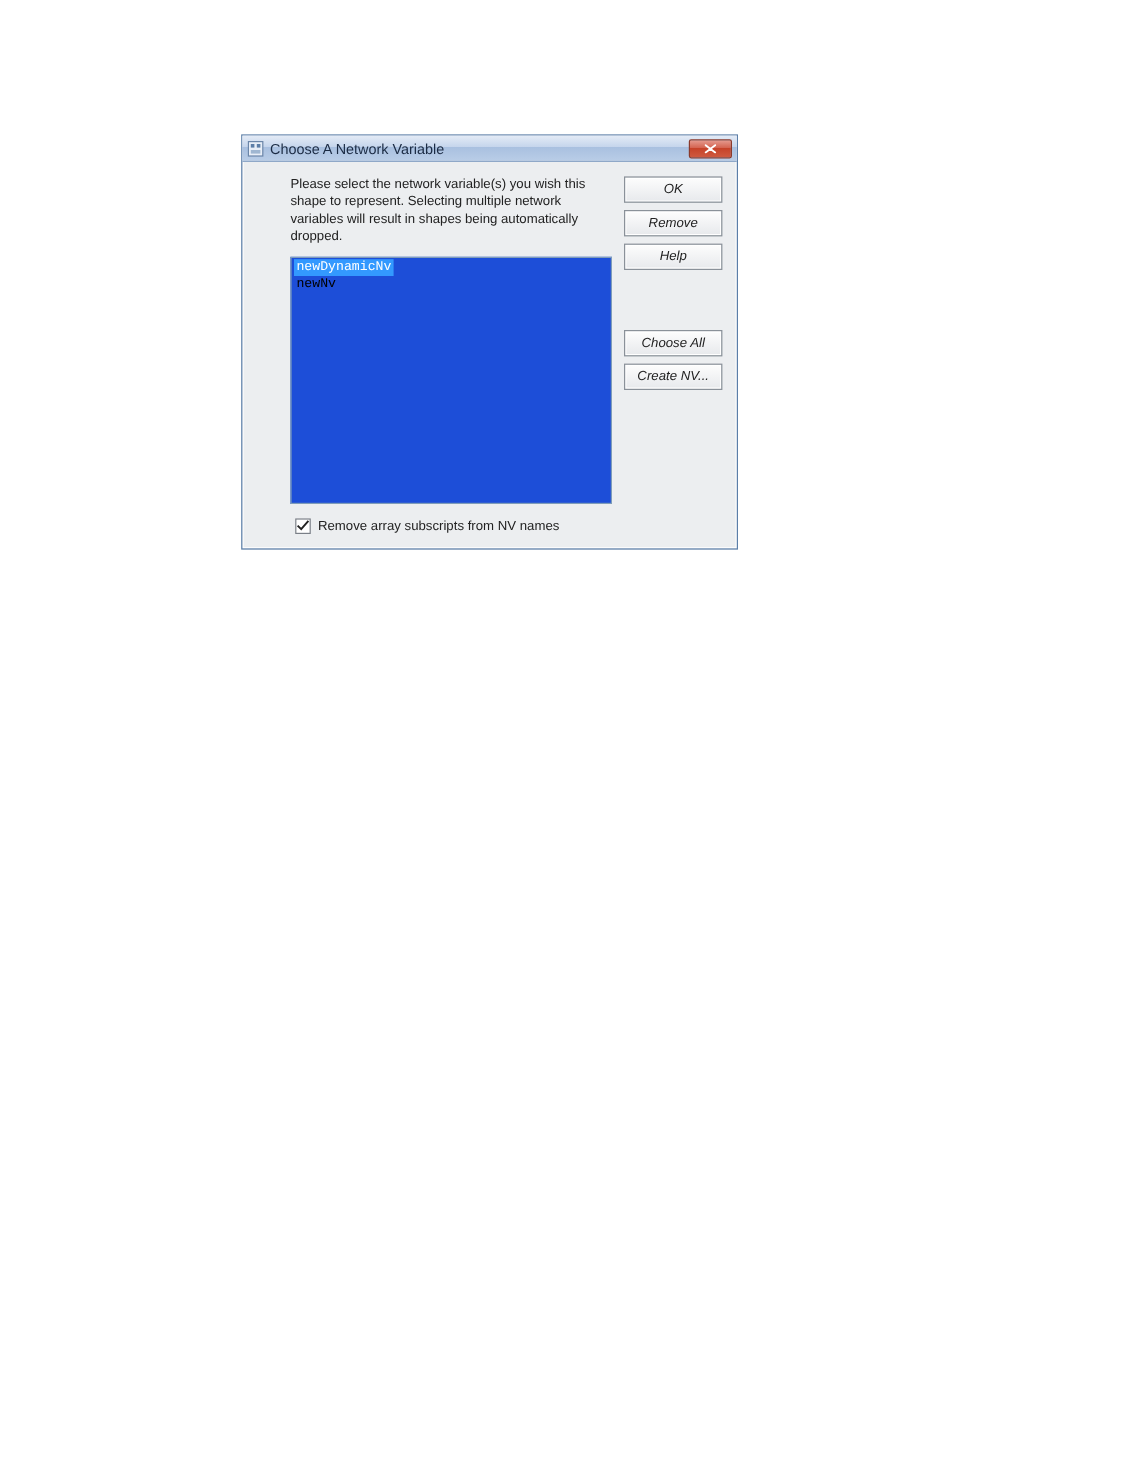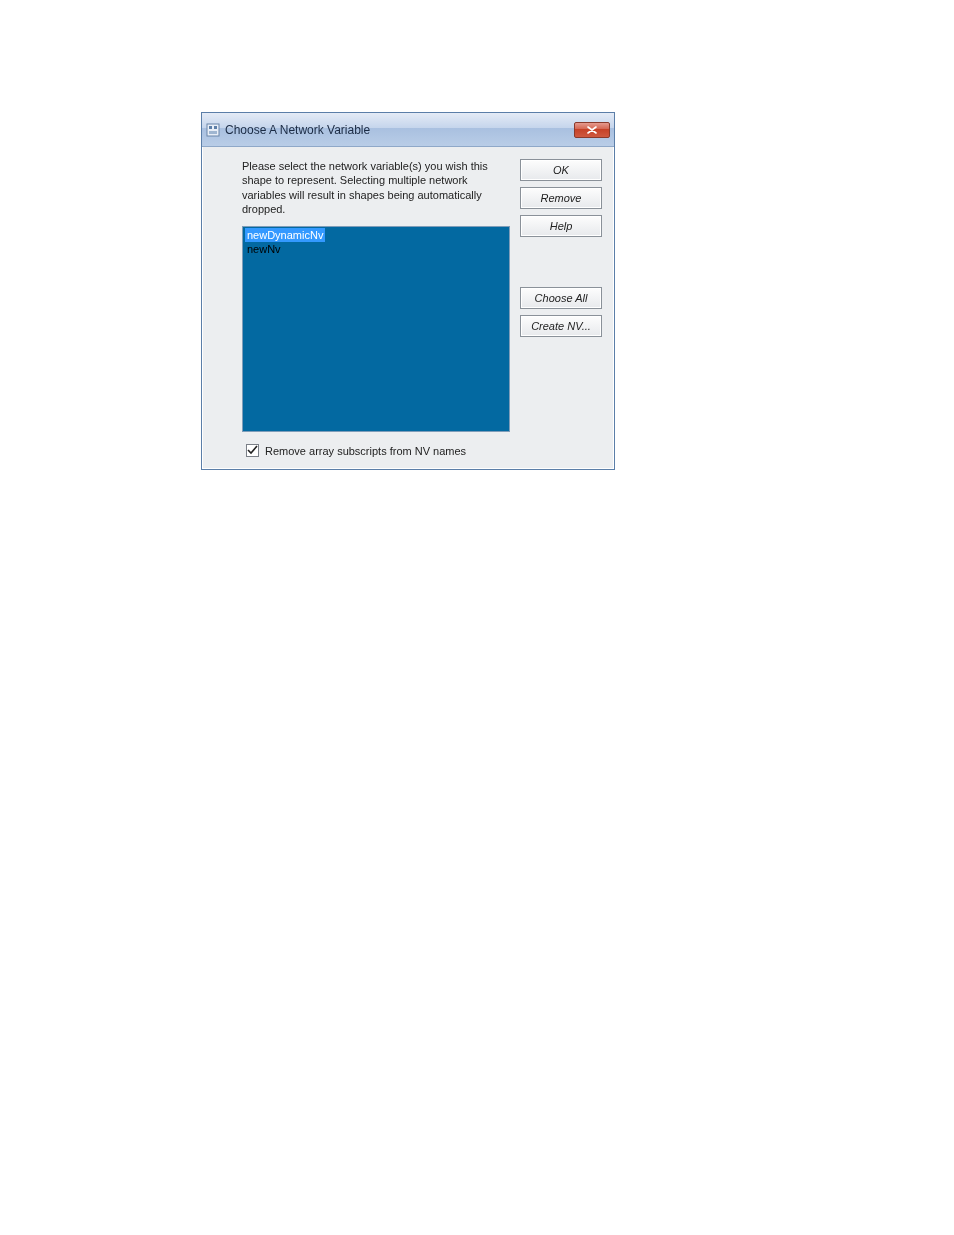--- a/index.html
+++ b/index.html
@@ -14,21 +14,21 @@
     .dialog {
       position: absolute;
       left: 201px;
       top: 112px;
       width: 414px;
       border: 1px solid #5b7ea8;
       background: #eceef0;
       box-shadow: 0 0 0 1px #fff inset;
     }
     .titlebar {
-      height: 34px;
+      height: 22px;
       background: linear-gradient(to bottom, #e4ebf6 0%, #c5d5ec 45%, #a9c0e0 46%, #b9cde7 100%);
       border-bottom: 1px solid #8fa8c8;
       display: flex;
       align-items: center;
       padding: 0 2px 0 4px;
       position: relative;
     }
     .app-icon {
       width: 14px;
       height: 14px;
@@ -66,24 +66,25 @@
     .left-col { flex: 1; display: flex; flex-direction: column; padding-left: 28px; }
     .right-col { width: 82px; display: flex; flex-direction: column; gap: 6px; }
     .instruction {
       font-size: 11px;
       color: #222;
       line-height: 1.3;
       margin-bottom: 10px;
     }
     .listbox {
       border: 1px solid #7f9db9;
-      background: #0369a1;
+      background: #1d4ed8;
       height: 206px;
       overflow: auto;
       padding: 1px 2px;
+      font-family: Liberation Mono, monospace;
     }
     .list-item {
       font-size: 11px;
       padding: 0 2px;
       line-height: 14px;
       cursor: default;
     }
     .list-item.selected {
       background: #3399ff;
       color: #fff;

